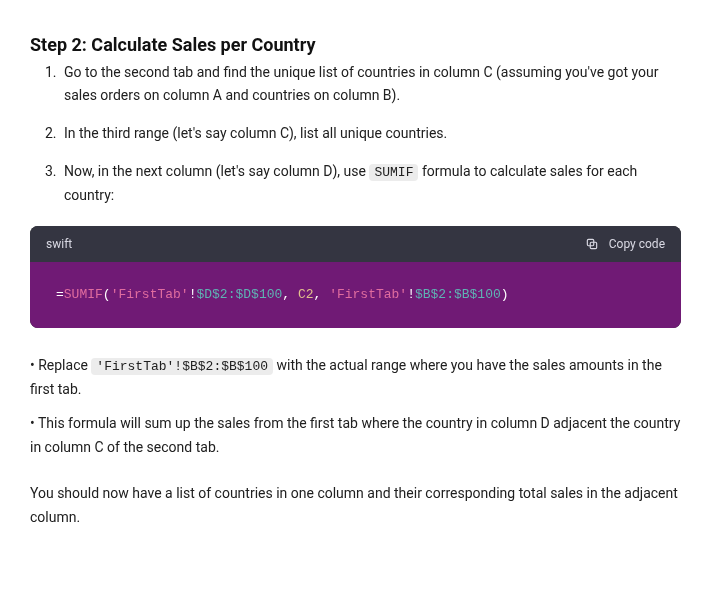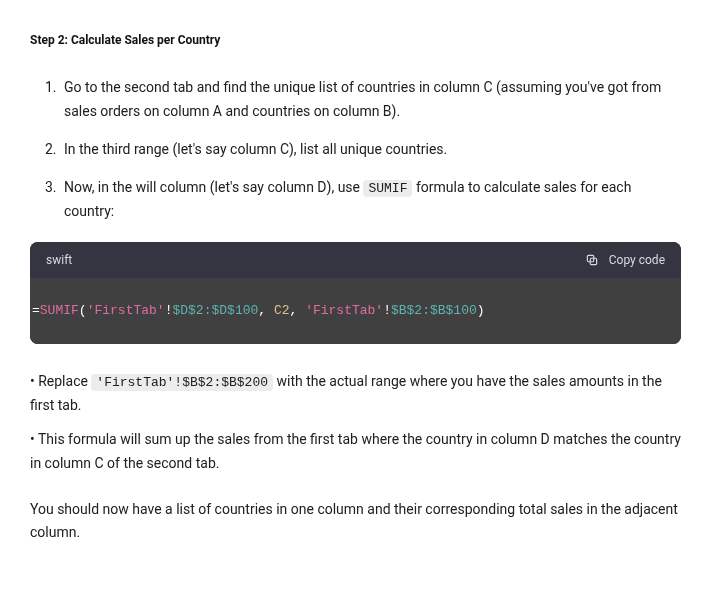--- a/index.html
+++ b/index.html
@@ -7,23 +7,23 @@
       font-family: -apple-system, BlinkMacSystemFont, "Segoe UI", Roboto, Helvetica, Arial, sans-serif;
       font-size: 14px;
       color: #202020;
       line-height: 1.7;
       margin: 0;
       padding: 30px 30px 40px 30px;
       max-width: 711px;
       background: #fff;
     }
     h3.step-title {
-      font-size: 12px;
+      font-size: 18px;
       font-weight: 700;
-      margin: 0 0 26px 0;
+      margin: 0 0 0 0;
       color: #111;
     }
     ol.steps {
       padding-left: 30px;
       margin: 0 0 18px 0;
     }
     ol.steps > li {
       padding-left: 4px;
       margin-bottom: 14px;
     }
@@ -56,25 +56,25 @@
       cursor: pointer;
       color: #d9d9e3;
       font-size: 12px;
     }
     .copy-icon {
       width: 14px;
       height: 14px;
       display: inline-block;
     }
     .codeblock-body {
-      background: #404040;
+      background: #701a75;
       color: #fff;
       font-family: "SFMono-Regular", Consolas, "Liberation Mono", Menlo, monospace;
       font-size: 13px;
-      padding: 22px 2px;
+      padding: 22px 26px;
       white-space: pre;
       overflow-x: auto;
     }
     .tok-plain { color: #fff; }
     .tok-fn    { color: #e06c9f; }
     .tok-a     { color: #5fb3b3; }
     .tok-b     { color: #e2c08d; }
     .tok-c     { color: #e06c9f; }
     .notes p {
       margin: 0 0 10px 0;
@@ -85,24 +85,24 @@
     p.closing {
       margin: 22px 0 0 0;
     }
   </style>
 </head>
 <body>
 
 <h3 class="step-title">Step 2: Calculate Sales per Country</h3>
 
 <ol class="steps">
-  <li>Go to the second tab and find the unique list of countries in column C (assuming you've got from sales orders on column A and countries on column B).</li>
+  <li>Go to the second tab and find the unique list of countries in column C (assuming you've got your sales orders on column A and countries on column B).</li>
   <li>In the third range (let's say column C), list all unique countries.</li>
   <li>
-    <span>Now, in the will column (let's say column D), use </span><code class="inline">SUMIF</code><span> formula to calculate sales for each country:</span>
+    <span>Now, in the next column (let's say column D), use </span><code class="inline">SUMIF</code><span> formula to calculate sales for each country:</span>
   </li>
 </ol>
 
 <div class="codeblock">
   <div class="codeblock-header">
     <span>swift</span>
     <span class="copy-btn">
       <span class="copy-icon">
         <svg viewBox="0 0 24 24" width="14" height="14" fill="none" stroke="currentColor" stroke-width="2">
           <rect x="9" y="9" width="11" height="11" rx="2"></rect>
@@ -110,18 +110,18 @@
         </svg>
       </span>
       <span>Copy code</span>
     </span>
   </div>
   <div class="codeblock-body"><span class="tok-plain">=</span><span class="tok-fn">SUMIF</span><span class="tok-plain">(</span><span class="tok-c">'FirstTab'</span><span class="tok-plain">!</span><span class="tok-a">$D$2:$D$100</span><span class="tok-plain">, </span><span class="tok-b">C2</span><span class="tok-plain">, </span><span class="tok-c">'FirstTab'</span><span class="tok-plain">!</span><span class="tok-a">$B$2:$B$100</span><span class="tok-plain">)</span></div>
 </div>
 
 <div class="notes">
   <p class="bullet">
-    <span>Replace </span><code class="inline">'FirstTab'!$B$2:$B$200</code><span> with the actual range where you have the sales amounts in the first tab.</span>
+    <span>Replace </span><code class="inline">'FirstTab'!$B$2:$B$100</code><span> with the actual range where you have the sales amounts in the first tab.</span>
   </p>
-  <p class="bullet">This formula will sum up the sales from the first tab where the country in column D matches the country in column C of the second tab.</p>
+  <p class="bullet">This formula will sum up the sales from the first tab where the country in column D adjacent the country in column C of the second tab.</p>
 </div>
 
 <p class="closing">You should now have a list of countries in one column and their corresponding total sales in the adjacent column.</p>
 
 </body></html>

